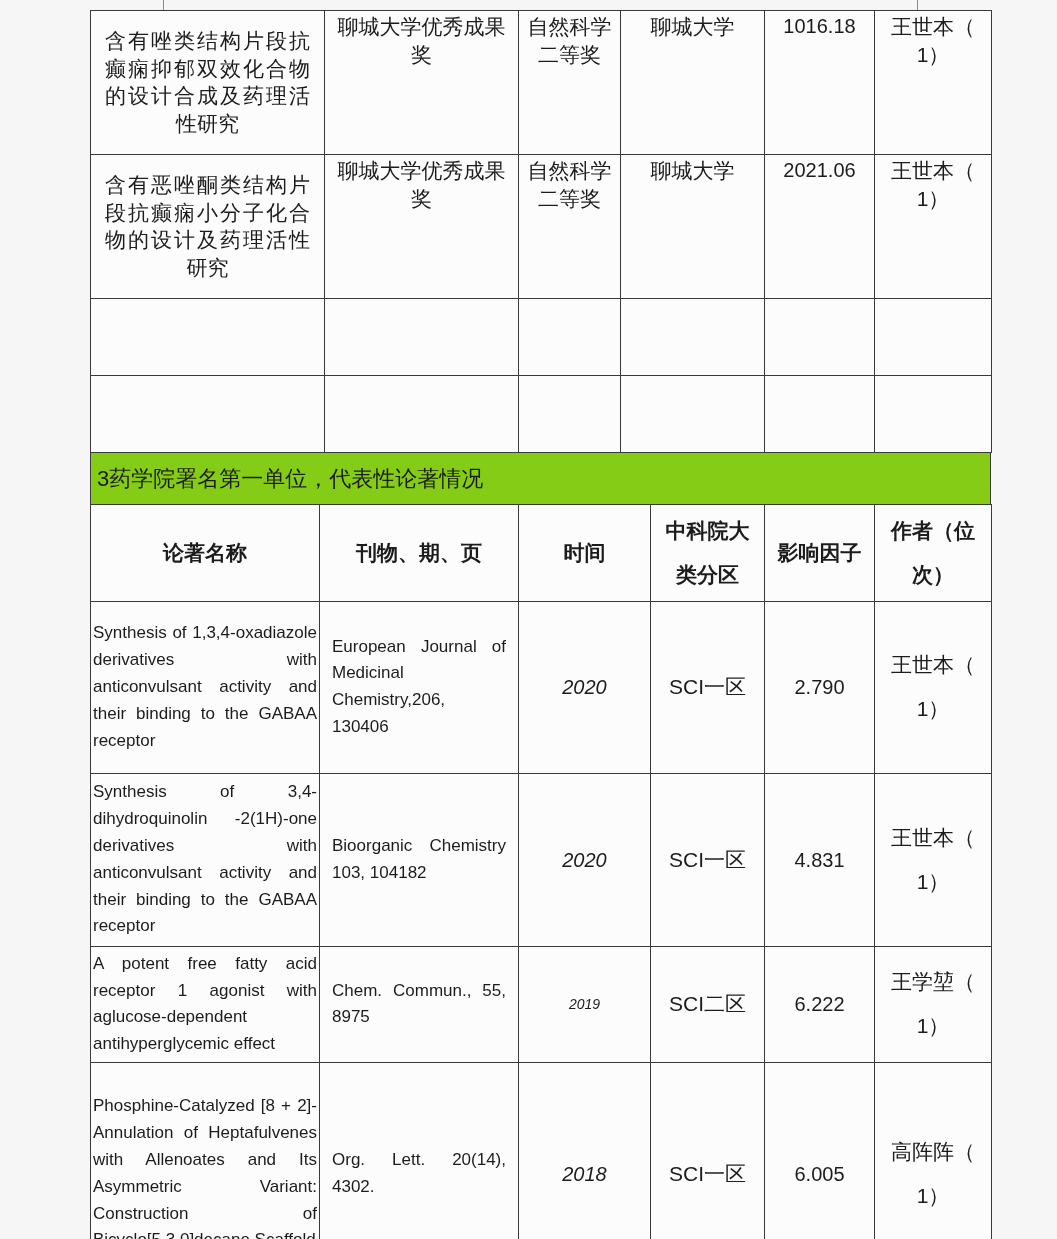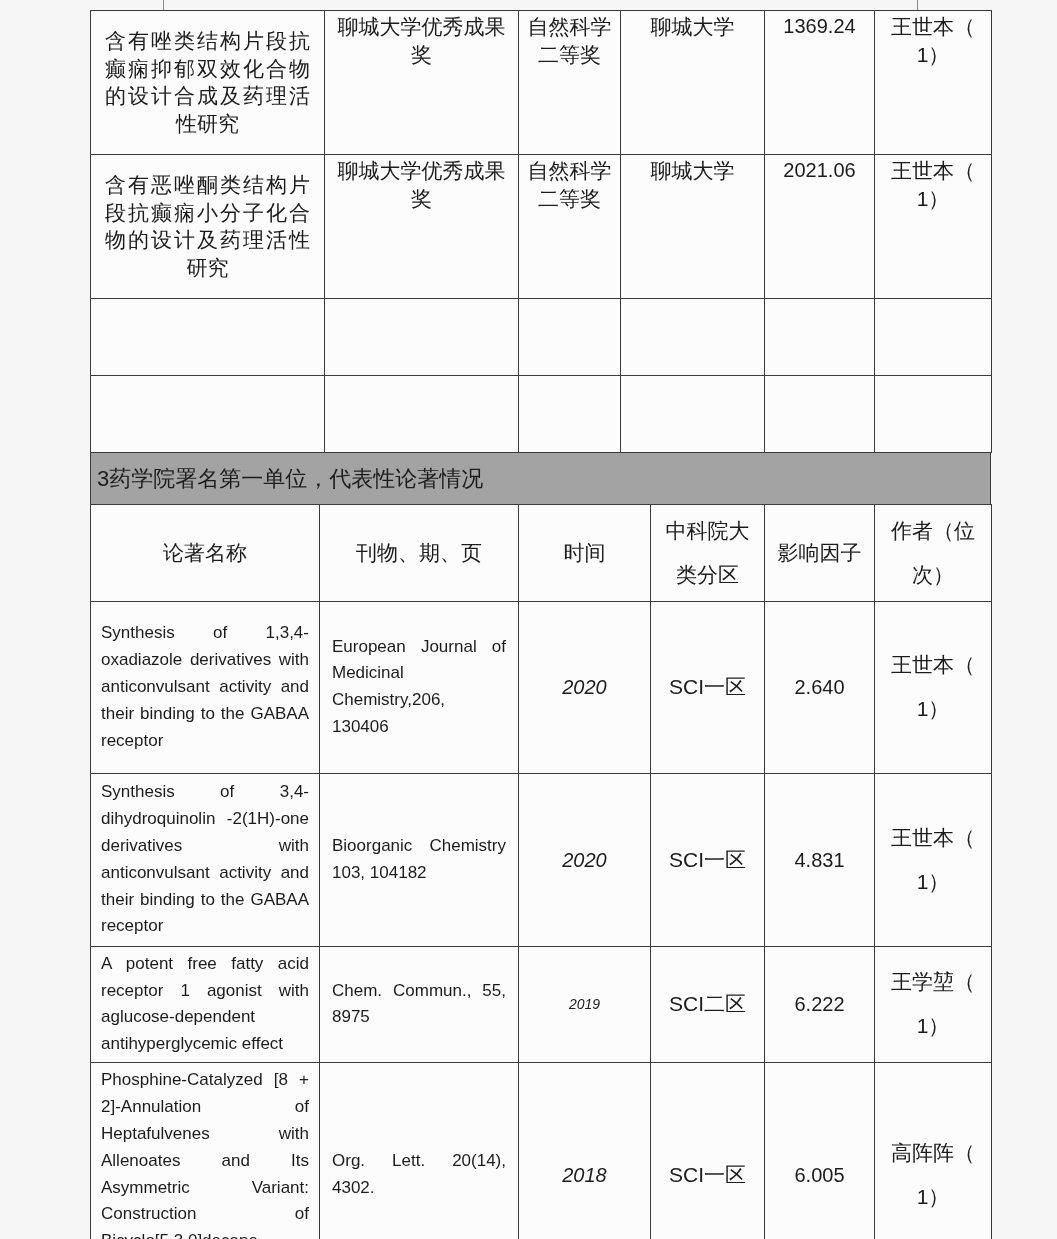--- a/index.html
+++ b/index.html
@@ -49,46 +49,46 @@
   .awards td.author { padding: 2px 14px; line-break: anywhere; text-align: center; }
   tr.ar1 { height: 110px; }
   tr.ar2 { height: 118px; }
   tr.ar3 { height: 77px; }
   tr.ar4 { height: 77px; }
 
   
   .section-band {
     border-left: 1px solid #3a3a3a;
     border-right: 1px solid #3a3a3a;
-    background: #a3a3a3;
+    background: #84cc16;
     height: 52px;
     line-height: 52px;
     font-size: 22px;
     padding-left: 6px;
     white-space: nowrap;
     overflow: hidden;
   }
 
   
   .pubs { margin-top: -1px; }
   .pubs td, .pubs th {
     vertical-align: middle;
     text-align: center;
     font-size: 21px;
     line-height: 2.1;
   }
-  .pubs th { padding: 2px 6px; font-weight: normal; }
+  .pubs th { padding: 2px 6px; font-weight: bold; }
   .pubs th.h-author { padding: 2px 14px; line-break: anywhere; }
   .pubs td.title {
     font-size: 17px;
     line-height: 1.58;
     text-align: justify;
     text-align-last: left;
     vertical-align: middle;
-    padding: 4px 10px;
+    padding: 4px 2px;
   }
   .pubs td.journal {
     font-size: 17px;
     line-height: 1.58;
     text-align: justify;
     text-align-last: left;
     padding: 4px 12px;
   }
   .pubs td.year { font-size: 20px; line-height: 1.4; font-style: italic; }
   .pubs td.year.small { font-size: 14px; }
@@ -117,21 +117,21 @@
       <col style="width:144px">
         <col style="width:110px">
         <col style="width:117px">
     </colgroup>
     <tbody>
         <tr class="ar1">
       <td class="name">含有唑类结构片段抗癫痫抑郁双效化合物的设计合成及药理活性研究</td>
       <td class="award">聊城大学优秀成果奖</td>
       <td class="level">自然科学二等奖</td>
       <td class="unit">聊城大学</td>
-      <td class="date">1369.24</td>
+      <td class="date">1016.18</td>
       <td class="author">王世本（1）</td>
     </tr>
     <tr class="ar2">
       <td class="name">含有恶唑酮类结构片段抗癫痫小分子化合物的设计及药理活性研究</td>
       <td class="award">聊城大学优秀成果奖</td>
       <td class="level">自然科学二等奖</td>
       <td class="unit">聊城大学</td>
       <td class="date">2021.06</td>
       <td class="author">王世本（1）</td>
     </tr>
@@ -172,21 +172,21 @@
       <th>时间</th>
       <th>中科院大类分区</th>
       <th>影响因子</th>
       <th class="h-author">作者（位次）</th>
     </tr>
     <tr class="pr1">
       <td class="title">Synthesis of 1,3,4-oxadiazole derivatives with anticonvulsant activity and their binding to the GABAA receptor</td>
       <td class="journal">European Journal of Medicinal Chemistry,206, 130406</td>
       <td class="year">2020</td>
       <td class="division">SCI一区</td>
-      <td class="impact">2.640</td>
+      <td class="impact">2.790</td>
       <td class="author">王世本（1）</td>
     </tr>
     <tr class="pr2">
       <td class="title">Synthesis of 3,4-dihydroquinolin -2(1H)-one derivatives with anticonvulsant activity and their binding to the GABAA receptor</td>
       <td class="journal">Bioorganic Chemistry 103, 104182</td>
       <td class="year">2020</td>
       <td class="division">SCI一区</td>
       <td class="impact">4.831</td>
       <td class="author">王世本（1）</td>
     </tr>

